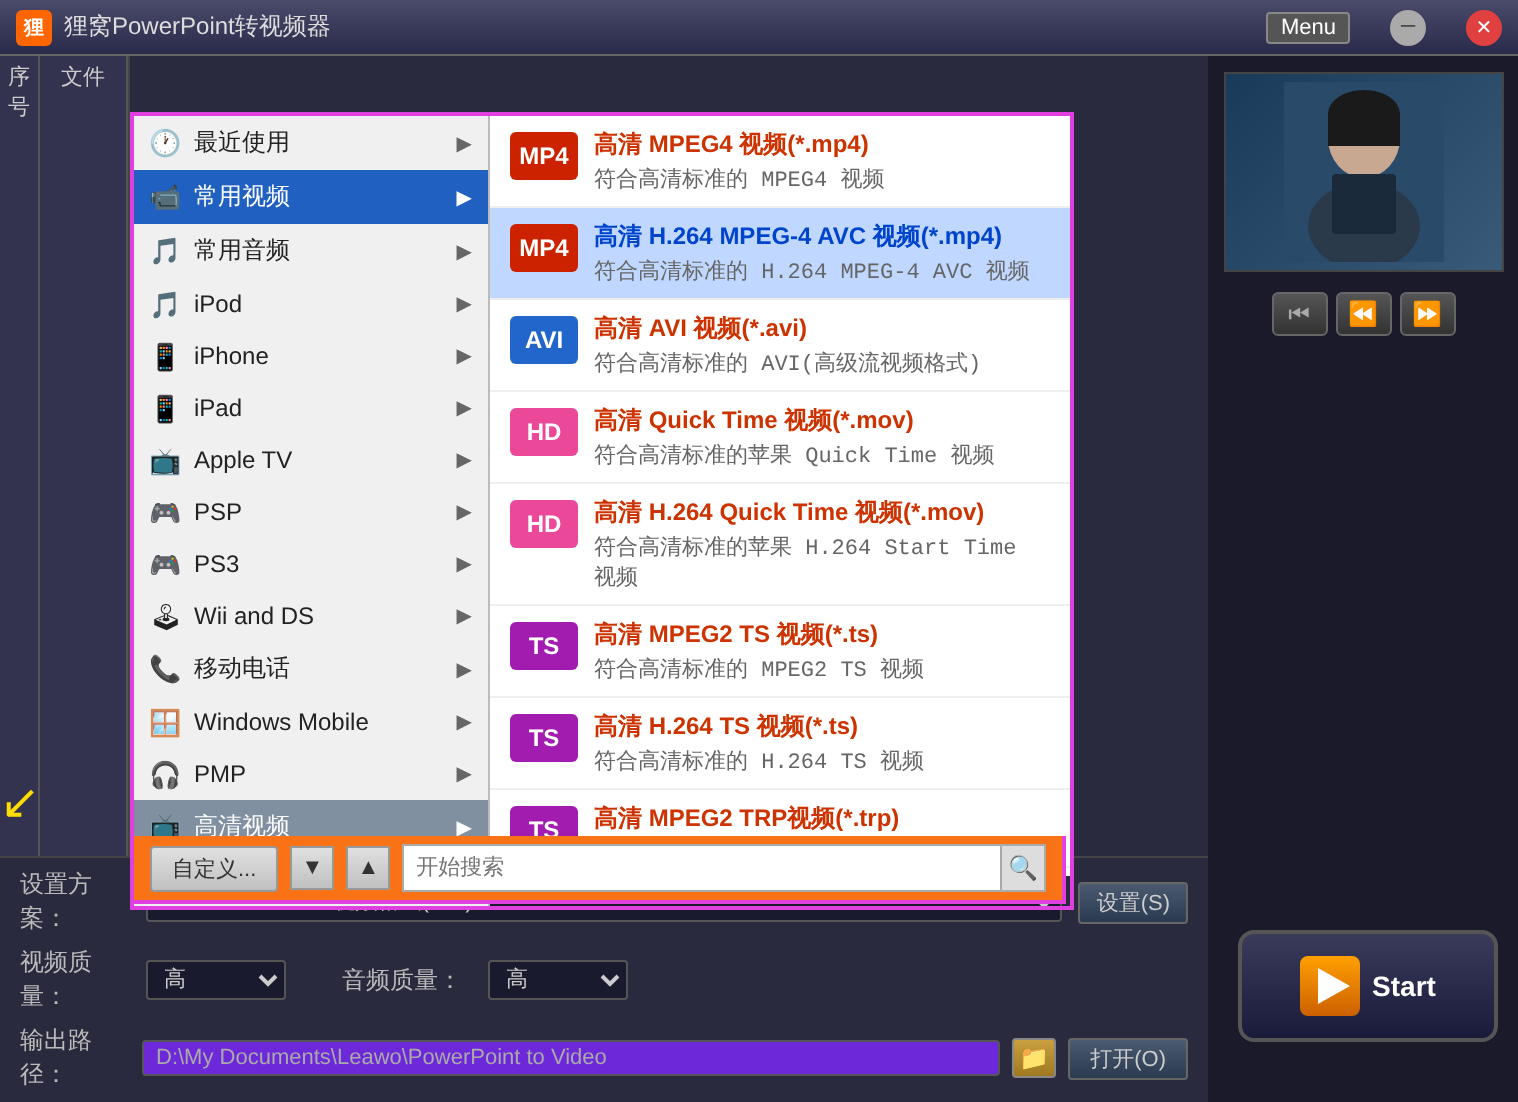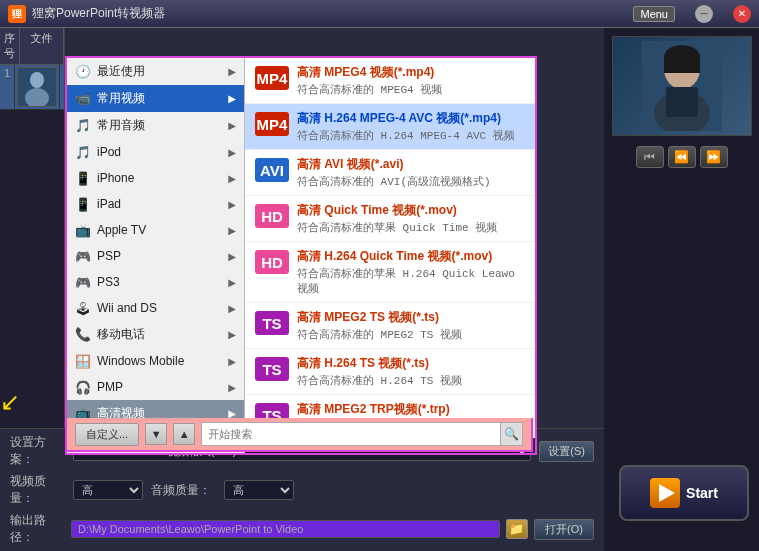--- a/index.html
+++ b/index.html
@@ -73,21 +73,20 @@
       height: calc(551px - 28px);
       background: #2a2a3e;
     }
 
     
     .left-panel {
       width: 65px;
       background: #1e1e30;
       border-right: 1px solid #444;
       display: flex;
-      flex-direction: column;
     }
     .table-header {
       display: flex;
       background: #333350;
       border-bottom: 1px solid #555;
     }
     .th-cell {
       padding: 3px 4px;
       font-size: 11px;
       color: #ccc;
@@ -197,21 +196,21 @@
     .format-item.selected {
       background: #c0d8ff;
     }
     .format-badge {
       width: 34px;
       height: 24px;
       border-radius: 3px;
       display: flex;
       align-items: center;
       justify-content: center;
-      font-size: 15px;
+      font-size: 12px;
       font-weight: bold;
       flex-shrink: 0;
       color: #fff;
       margin-top: 2px;
       text-align: center;
     }
     .badge-mp4 { background: #cc2200; }
     .badge-avi { background: #2266cc; }
     .badge-hd { background: #ec4899; }
     .badge-ts { background: #a21caf; }
@@ -451,21 +450,21 @@
       font-size: 11px;
       color: #333;
     }
 
     
     .dropdown-bottom {
       position: absolute;
       top: 390px;
       left: 65px;
       width: 468px;
-      background: #fca5a5;
+      background: #f97316;
       border: 2px solid #e040e0;
       border-top: none;
       display: flex;
       align-items: center;
       padding: 4px 8px;
       gap: 6px;
       z-index: 100;
     }
 
     .arrow-indicator {
@@ -624,21 +623,21 @@
         <div class="format-badge badge-hd">HD</div>
         <div class="format-info">
           <div class="format-title">高清 Quick Time 视频(*.mov)</div>
           <div class="format-desc">符合高清标准的苹果 Quick Time 视频</div>
         </div>
       </div>
       <div class="format-item">
         <div class="format-badge badge-hd">HD</div>
         <div class="format-info">
           <div class="format-title">高清 H.264 Quick Time 视频(*.mov)</div>
-          <div class="format-desc">符合高清标准的苹果 H.264 Quick Leawo 视频</div>
+          <div class="format-desc">符合高清标准的苹果 H.264 Start Time 视频</div>
         </div>
       </div>
       <div class="format-item">
         <div class="format-badge badge-ts">TS</div>
         <div class="format-info">
           <div class="format-title">高清 MPEG2 TS 视频(*.ts)</div>
           <div class="format-desc">符合高清标准的 MPEG2 TS 视频</div>
         </div>
       </div>
       <div class="format-item">
@@ -714,21 +713,21 @@
         <option>FLV-Flash H.264 视频格式(*.flv)</option>
       </select>
       <button class="settings-btn">设置(S)</button>
     </div>
 
     <div class="settings-row">
       <span class="settings-label">视频质量：</span>
       <select class="settings-select" style="width:70px;">
         <option>高</option>
       </select>
-      <span class="settings-label" style="width:65px;margin-left:0;">音频质量：</span>
+      <span class="settings-label" style="width:65px;margin-left:20px;">音频质量：</span>
       <select class="settings-select" style="width:70px;">
         <option>高</option>
       </select>
     </div>
 
     <div class="path-row">
       <span class="settings-label">输出路径：</span>
       <input class="path-input" type="text" value="D:\My Documents\Leawo\PowerPoint to Video" style="">
       <div class="folder-btn">📁</div>
       <button class="open-btn">打开(O)</button>

